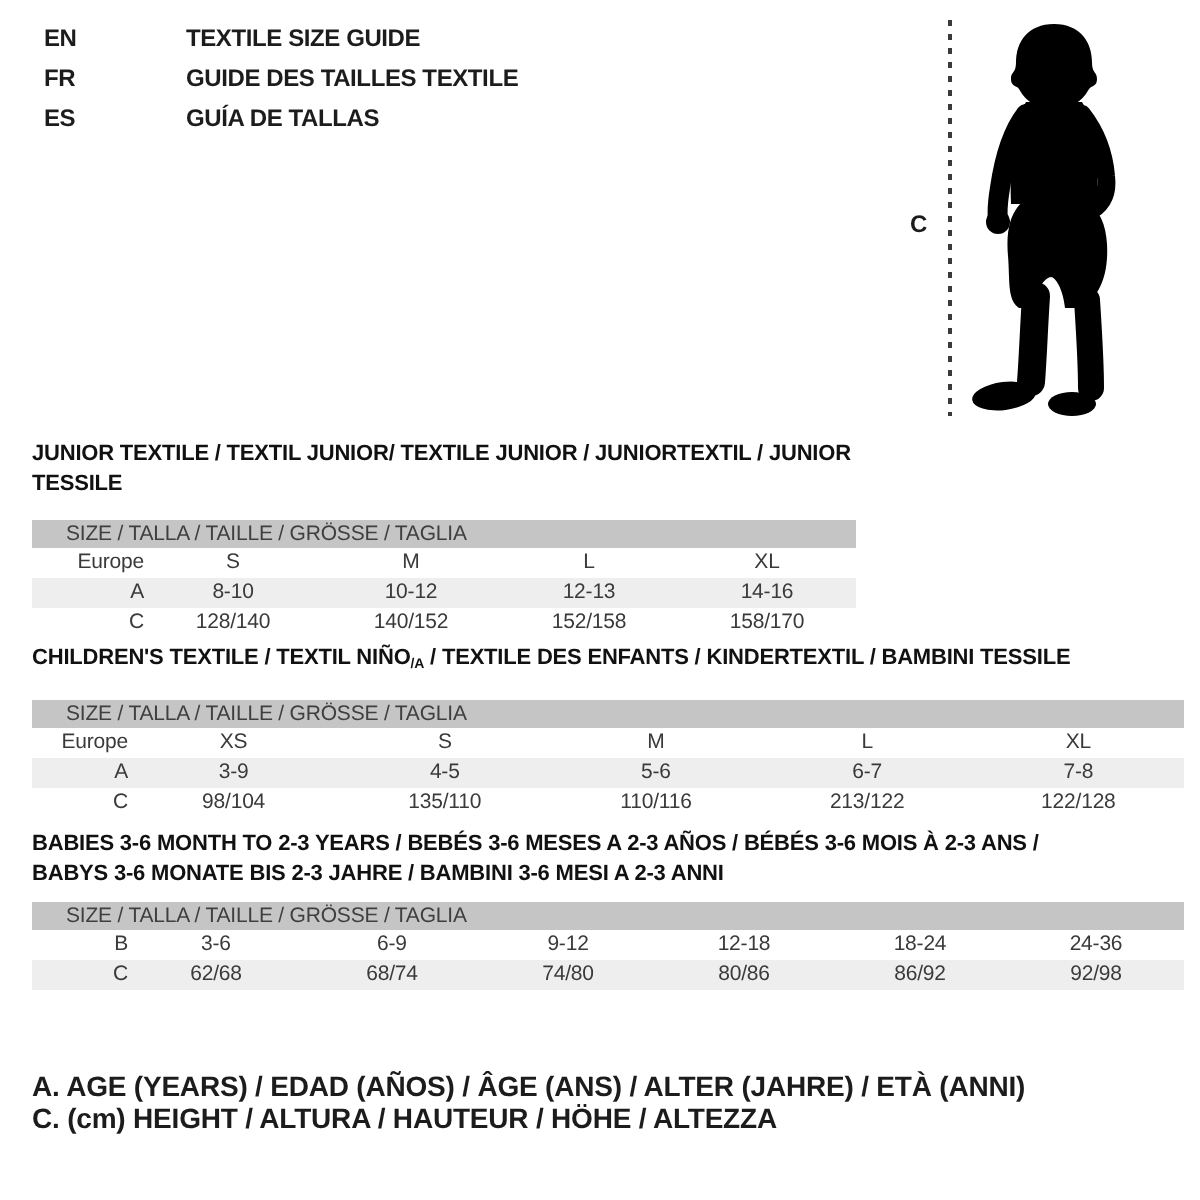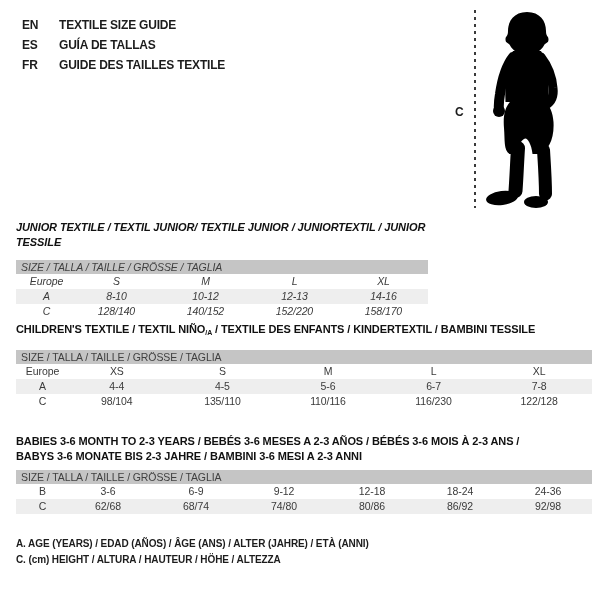--- a/index.html
+++ b/index.html
@@ -4,78 +4,78 @@
 <style>
   * { margin:0; padding:0; box-sizing:border-box; }
   html,body { background:#fff; }
   .page {
     position:relative; width:600px; height:600px; background:#ffffff;
     font-family:"Liberation Sans", sans-serif; color:#222; overflow:hidden;
   }
 
   
   .lang-block { position:absolute; left:22px; top:12px; }
-  .lang-row { display:flex; height:20px; align-items:flex-end; }
+  .lang-row { display:flex; height:20px; align-items:flex-start;gap:34px; }
   .lang-code { width:37px; font-weight:700; font-size:12px; color:#1c1c1c; letter-spacing:-0.2px; }
   .lang-label { font-weight:700; font-size:12px; color:#1c1c1c; letter-spacing:-0.2px; }
 
   
   .figure-area { position:absolute; left:440px; top:0; width:160px; height:215px; }
   .dashed-line {
     position:absolute; left:34px; top:10px; width:2px; height:198px;
     background:repeating-linear-gradient(to bottom, #3a3a3a 0 3px, transparent 3px 7px);
   }
   .figure-c-label { position:absolute; left:15px; top:105px; font-weight:700; font-size:12px; color:#1c1c1c; }
   .baby-svg { position:absolute; left:40px; top:8px; }
 
   
   .size-section { position:absolute; left:16px; }
-  .section-junior { top:220px; width:412px;font-style:italic; }
+  .section-junior { top:220px; width:412px; }
   .section-childrens { top:322px; width:576px; }
-  .section-babies { top:434px; width:576px; }
+  .section-babies { top:415px; width:576px; }
 
   .tbl-title { font-weight:700; font-size:11px; color:#111; letter-spacing:-0.1px; line-height:15px; }
   .tbl-title .sub { font-size:7px; vertical-align:-2px; }
 
   .size-bar {
     background:#c5c5c5; color:#3f3f3f; font-size:10.5px; letter-spacing:-0.1px;
-    height:14px; line-height:14px; padding-left:5px; margin-top:10px;
+    height:14px; line-height:14px; padding-left:17px; margin-top:10px;
   }
   .section-babies .size-bar { margin-top:6px; }
 
   table { border-collapse:collapse; table-layout:fixed; width:100%; }
   td {
     font-size:10.5px; color:#3a3a3a; height:15px; line-height:15px;
     text-align:center; padding:0; letter-spacing:-0.1px;
     white-space:nowrap; overflow:hidden;
   }
-  td.lbl { text-align:center; padding-left:5px; }
+  td.lbl { text-align:right; padding-left:5px; }
   tr.shaded { background:#eeeeee; }
 
   
   .notes { position:absolute; left:16px; top:536px; }
-  .note-line { font-weight:700; font-size:10px; color:#1c1c1c; letter-spacing:-0.1px; line-height:15.5px; }
+  .note-line { font-weight:700; font-size:14px; color:#1c1c1c; letter-spacing:-0.1px; line-height:15.5px; }
 </style>
 </head>
 <body>
 
 <div class="page">
 
   <div class="lang-block">
     <div class="lang-row">
       <span class="lang-code">EN</span>
       <span class="lang-label">TEXTILE SIZE GUIDE</span>
     </div>
     <div class="lang-row">
+      <span class="lang-code">FR</span>
+      <span class="lang-label">GUIDE DES TAILLES TEXTILE</span>
+    </div>
+    <div class="lang-row">
       <span class="lang-code">ES</span>
       <span class="lang-label">GUÍA DE TALLAS</span>
-    </div>
-    <div class="lang-row">
-      <span class="lang-code">FR</span>
-      <span class="lang-label">GUIDE DES TAILLES TEXTILE</span>
     </div>
   </div>
 
   <div class="figure-area">
     <div class="dashed-line"></div>
     <span class="figure-c-label">C</span>
     <svg class="baby-svg" width="90" height="200" viewBox="0 0 90 200" aria-hidden="true">
       <g fill="#000000" stroke="none">
 
         <path d="M47 4 C34 4 28 13 28 23 C28 29 25.5 27.5 25.5 31.5 C25.5 35.5 28.5 34.5 29.8 37 C33 43 39 46.5 47 46.5 C55 46.5 61 43 64.2 37 C65.5 34.5 68.5 35.5 68.5 31.5 C68.5 27.5 66 29 66 23 C66 13 60 4 47 4 Z"></path>
@@ -123,21 +123,21 @@
             <td class="lbl">A</td>
             <td>8-10</td>
             <td>10-12</td>
             <td>12-13</td>
             <td>14-16</td>
           </tr>
           <tr>
             <td class="lbl">C</td>
             <td>128/140</td>
             <td>140/152</td>
-            <td>152/220</td>
+            <td>152/158</td>
             <td>158/170</td>
           </tr>
         </tbody>
       </table>
   </section>
 
   <section class="size-section section-childrens">
     <div class="tbl-title">
         <div><span>CHILDREN'S TEXTILE / TEXTIL NIÑO</span><span class="sub">/A</span><span> / TEXTILE DES ENFANTS / KINDERTEXTIL / BAMBINI TESSILE</span></div>
       </div>
@@ -155,32 +155,32 @@
           <tr>
             <td class="lbl">Europe</td>
             <td>XS</td>
             <td>S</td>
             <td>M</td>
             <td>L</td>
             <td>XL</td>
           </tr>
           <tr class="shaded">
             <td class="lbl">A</td>
-            <td>4-4</td>
+            <td>3-9</td>
             <td>4-5</td>
             <td>5-6</td>
             <td>6-7</td>
             <td>7-8</td>
           </tr>
           <tr>
             <td class="lbl">C</td>
             <td>98/104</td>
             <td>135/110</td>
             <td>110/116</td>
-            <td>116/230</td>
+            <td>213/122</td>
             <td>122/128</td>
           </tr>
         </tbody>
       </table>
   </section>
 
   <section class="size-section section-babies">
     <div class="tbl-title">
         <div><span>BABIES 3-6 MONTH TO 2-3 YEARS / BEBÉS 3-6 MESES A 2-3 AÑOS / BÉBÉS 3-6 MOIS À 2-3 ANS /</span></div>
         <div><span>BABYS 3-6 MONATE BIS 2-3 JAHRE / BAMBINI 3-6 MESI A 2-3 ANNI</span></div>

